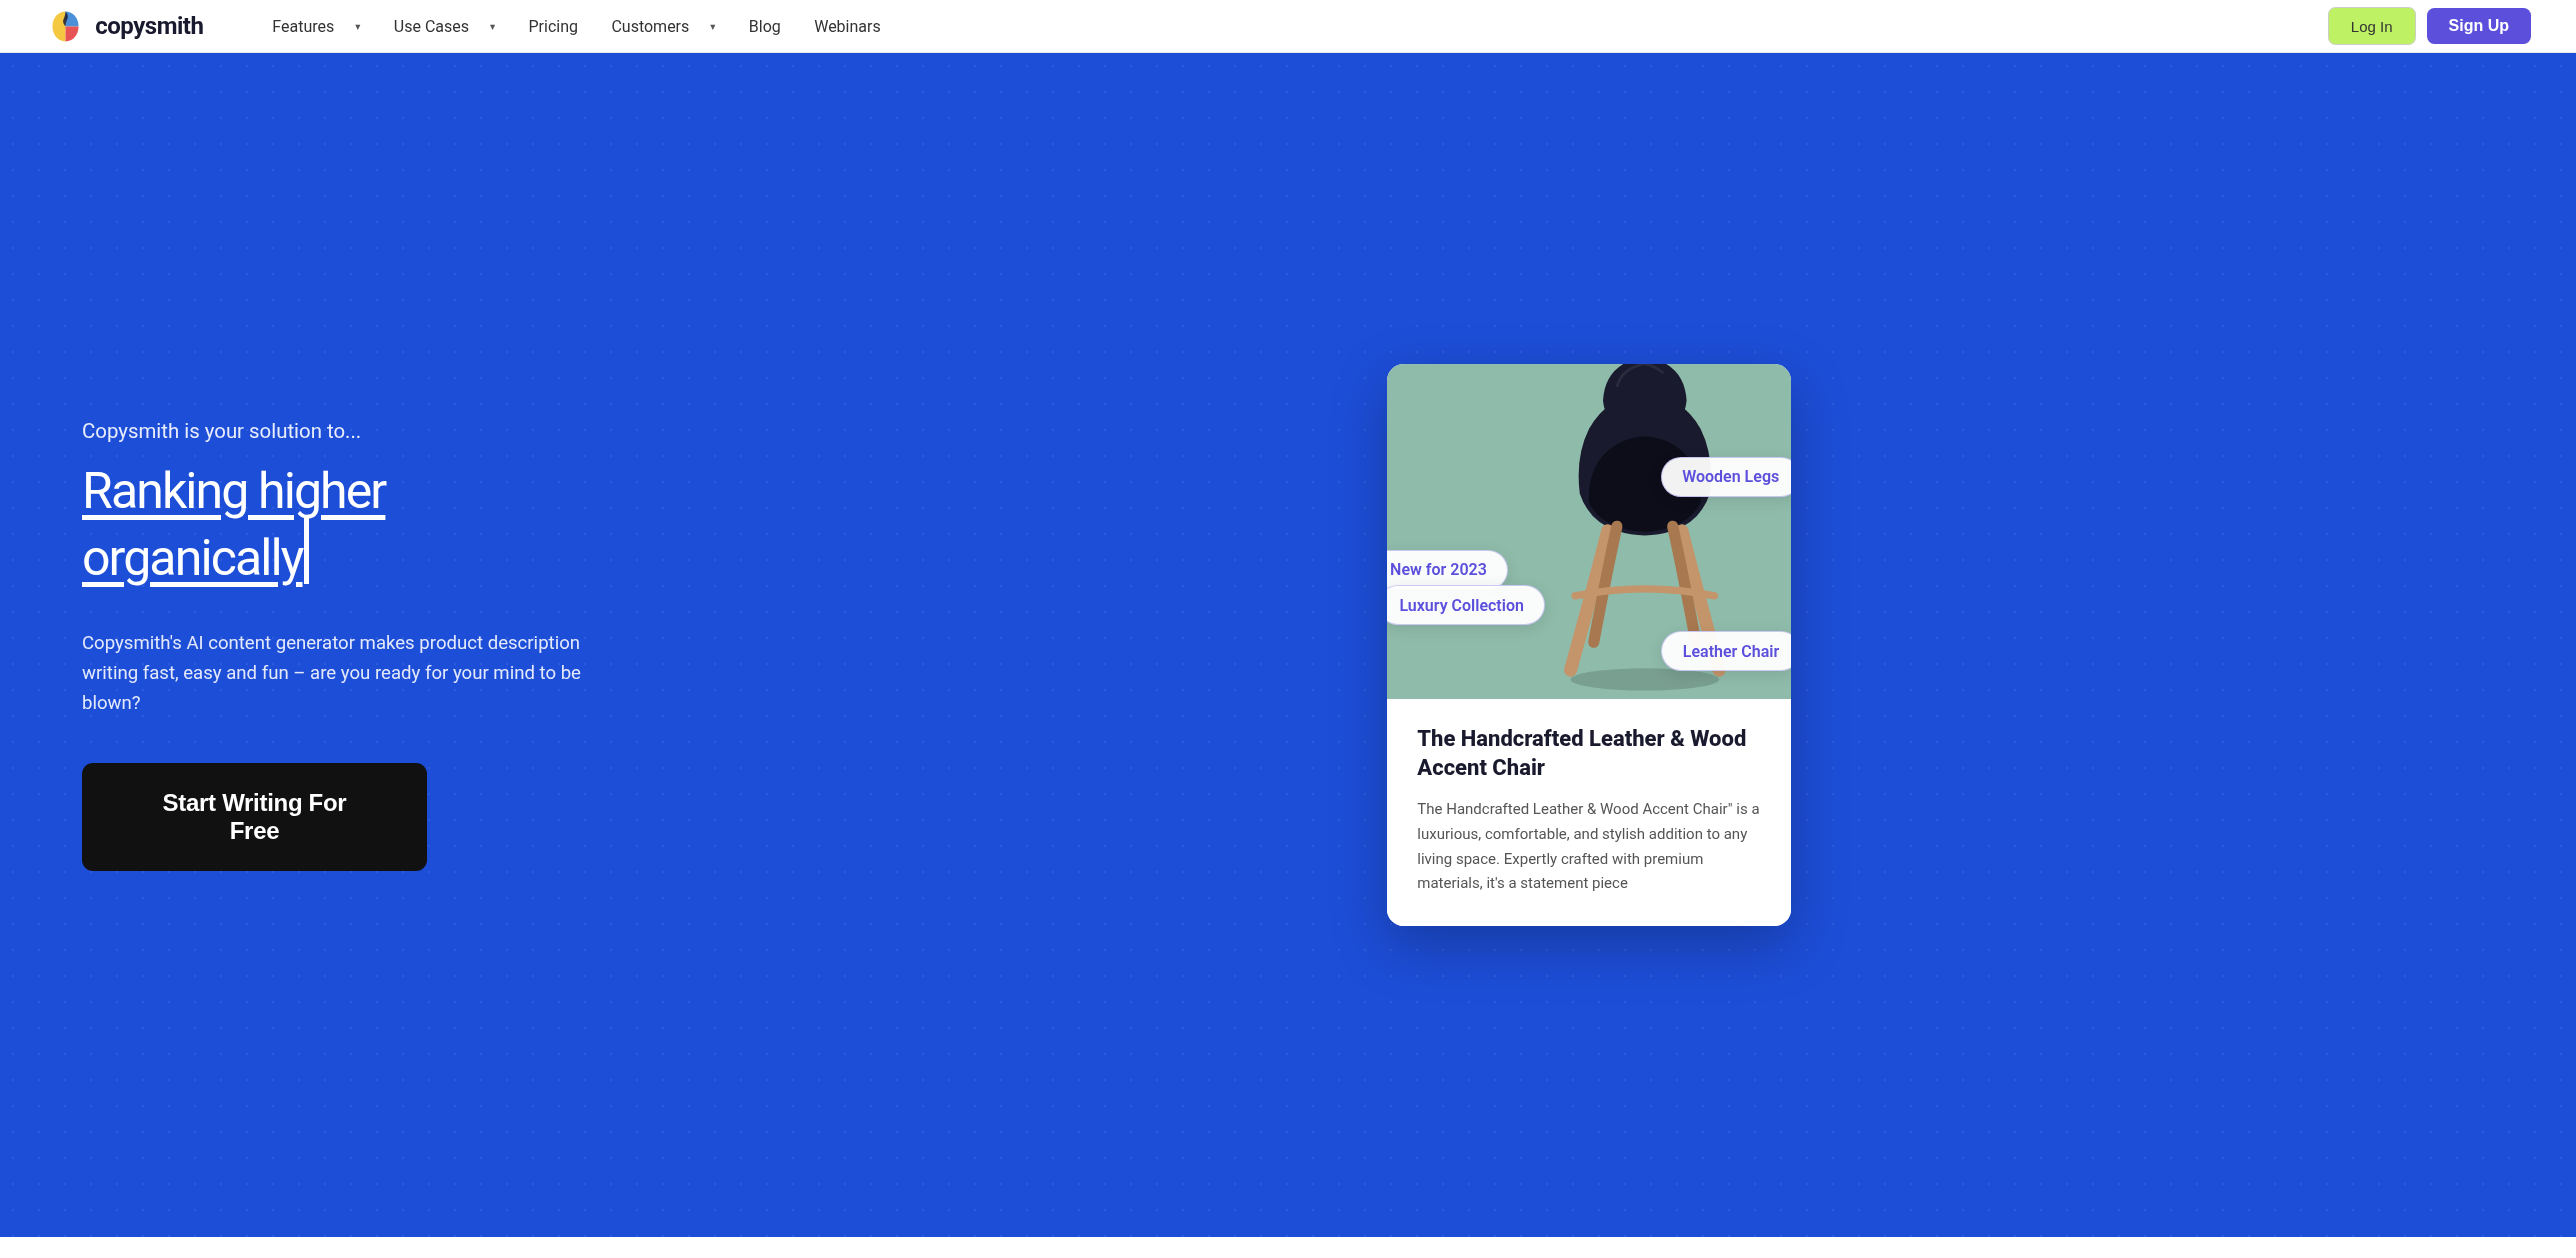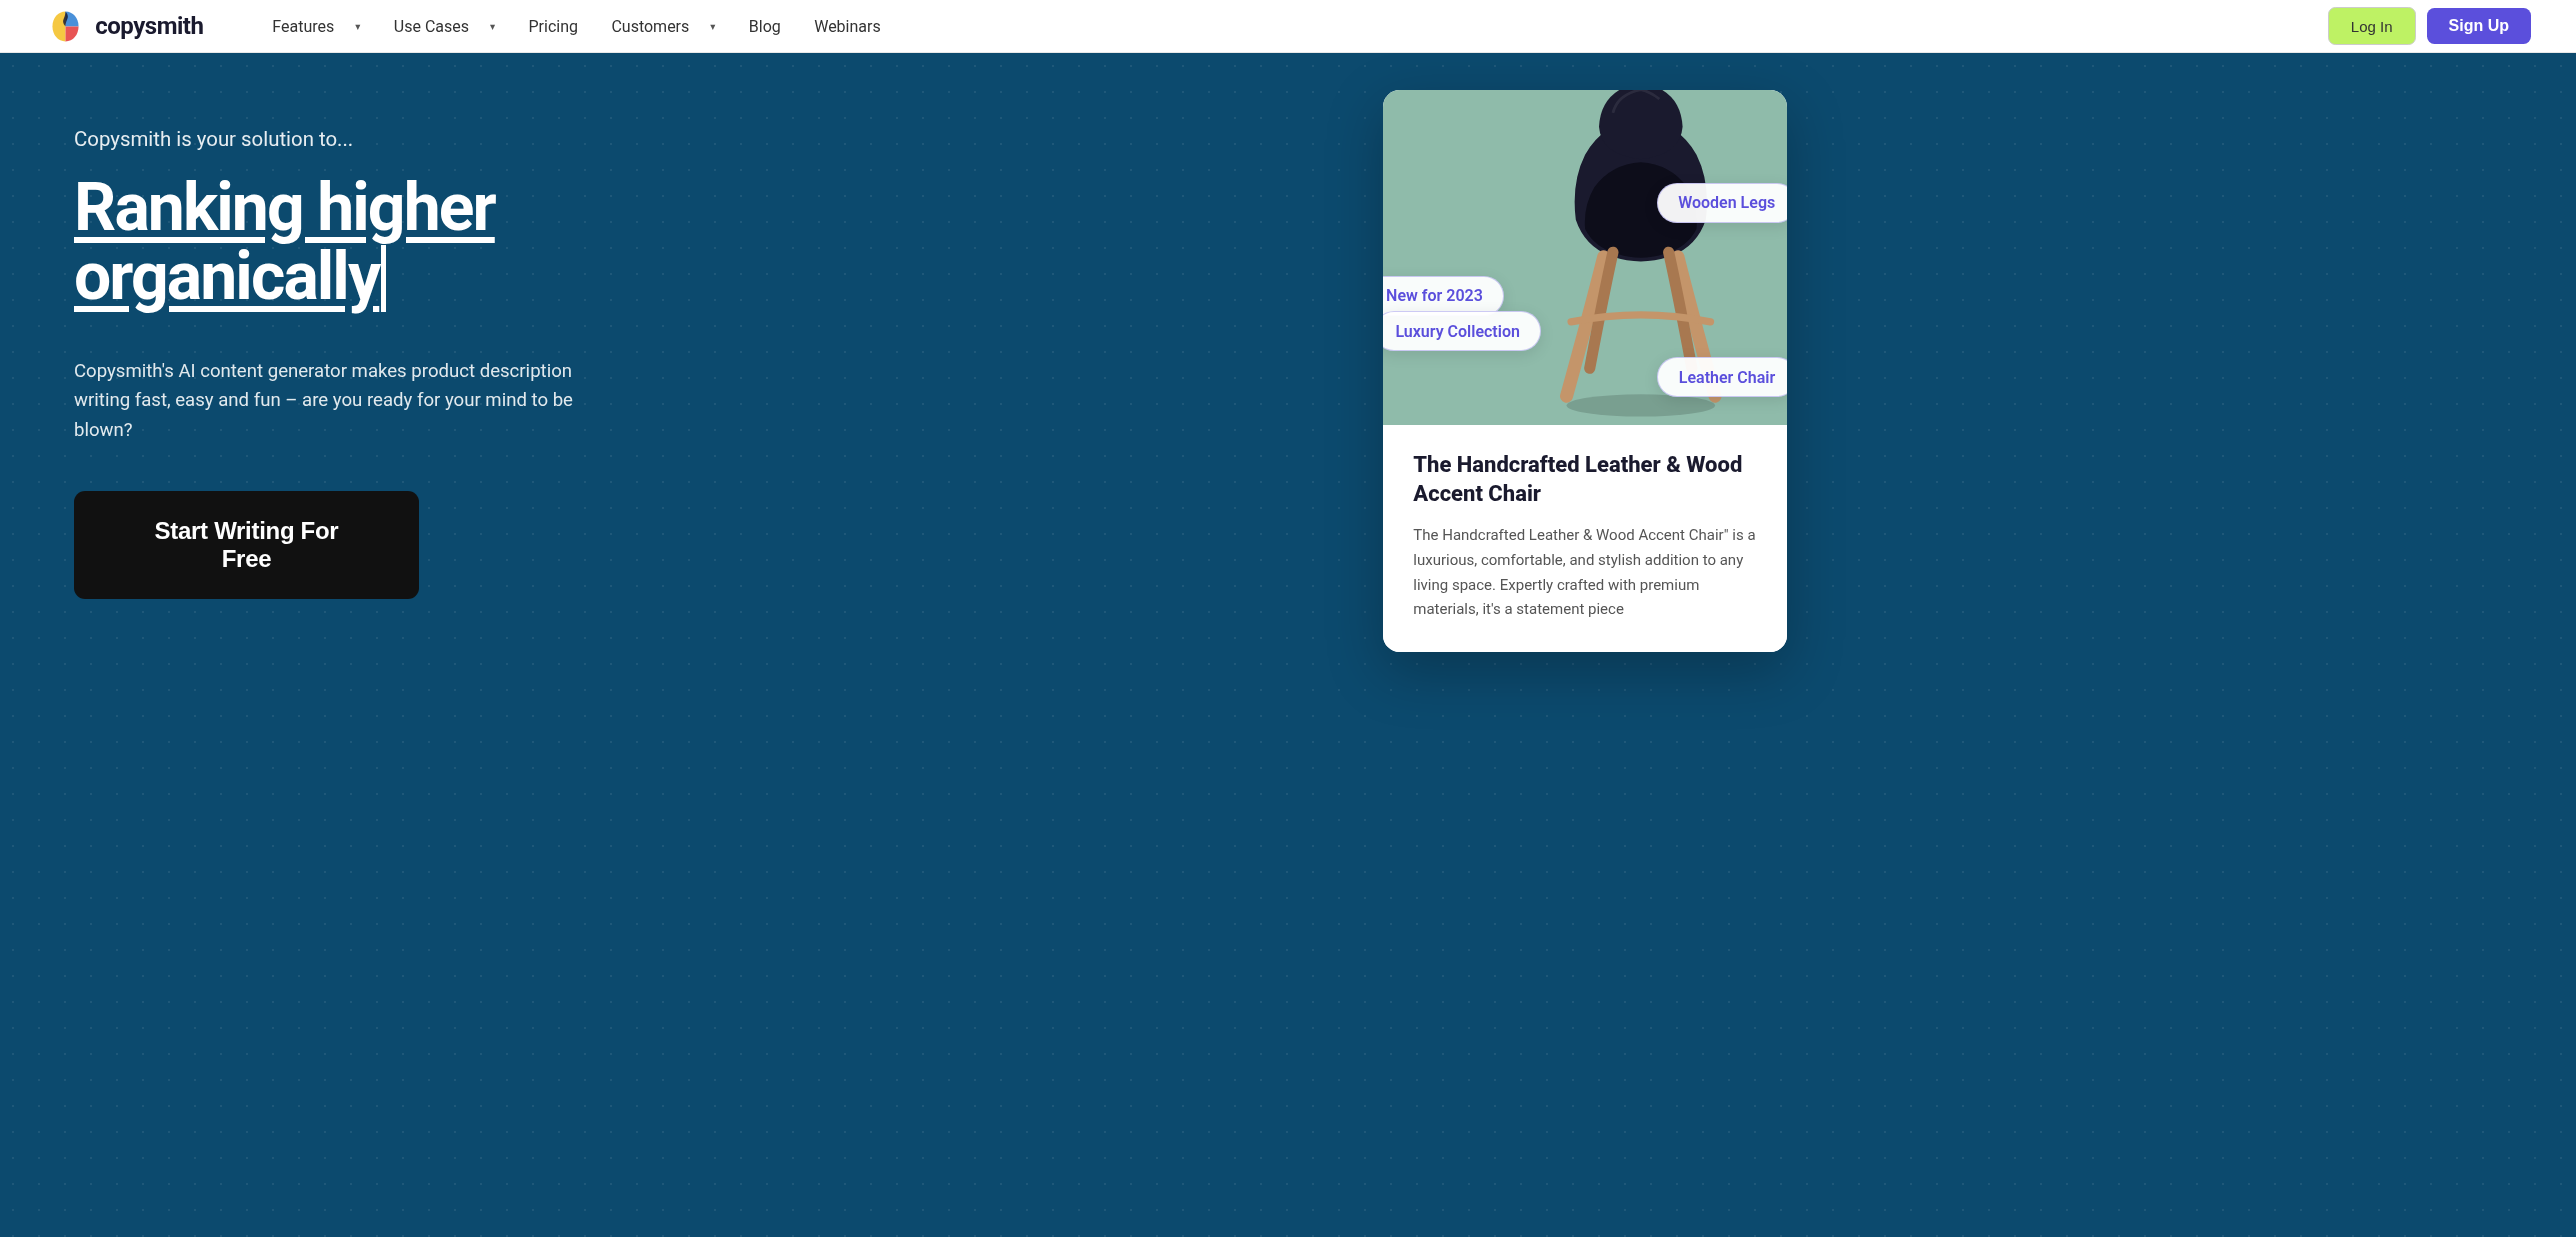--- a/index.html
+++ b/index.html
@@ -93,26 +93,27 @@
       font-weight: 600;
       color: #fff;
       background: #5b4fdc;
       border: none;
       border-radius: 7.4px;
       cursor: pointer;
     }
 
     
     .hero {
-      background: #0c4a6e;
+      background: #1d4ed8;
       min-height: calc(100vh - 74px);
       display: flex;
-      align-items: flex-start;
+      align-items: center;
       position: relative;
       overflow: hidden;
+      padding-left: 8px;
     }
 
     
     .hero::before {
       content: '';
       position: absolute;
       inset: 0;
       background-image: radial-gradient(circle, rgba(255,255,255,0.08) 0.9px, transparent 0.9px);
       background-size: 26px 26px;
       pointer-events: none;
@@ -130,22 +131,22 @@
     }
 
     .hero-subtitle {
       font-size: 20.4px;
       color: rgba(255,255,255,0.9);
       margin-bottom: 22px;
       font-weight: 400;
     }
 
     .hero-title {
-      font-size: 66px;
-      font-weight: 700;
+      font-size: 50px;
+      font-weight: 400;
       color: #ffffff;
       line-height: 1.05;
       text-decoration: underline;
       text-underline-offset: 7.4px;
       margin-bottom: 45px;
       letter-spacing: -1.9px;
     }
 
     .cursor-blink {
       display: inline-block;

